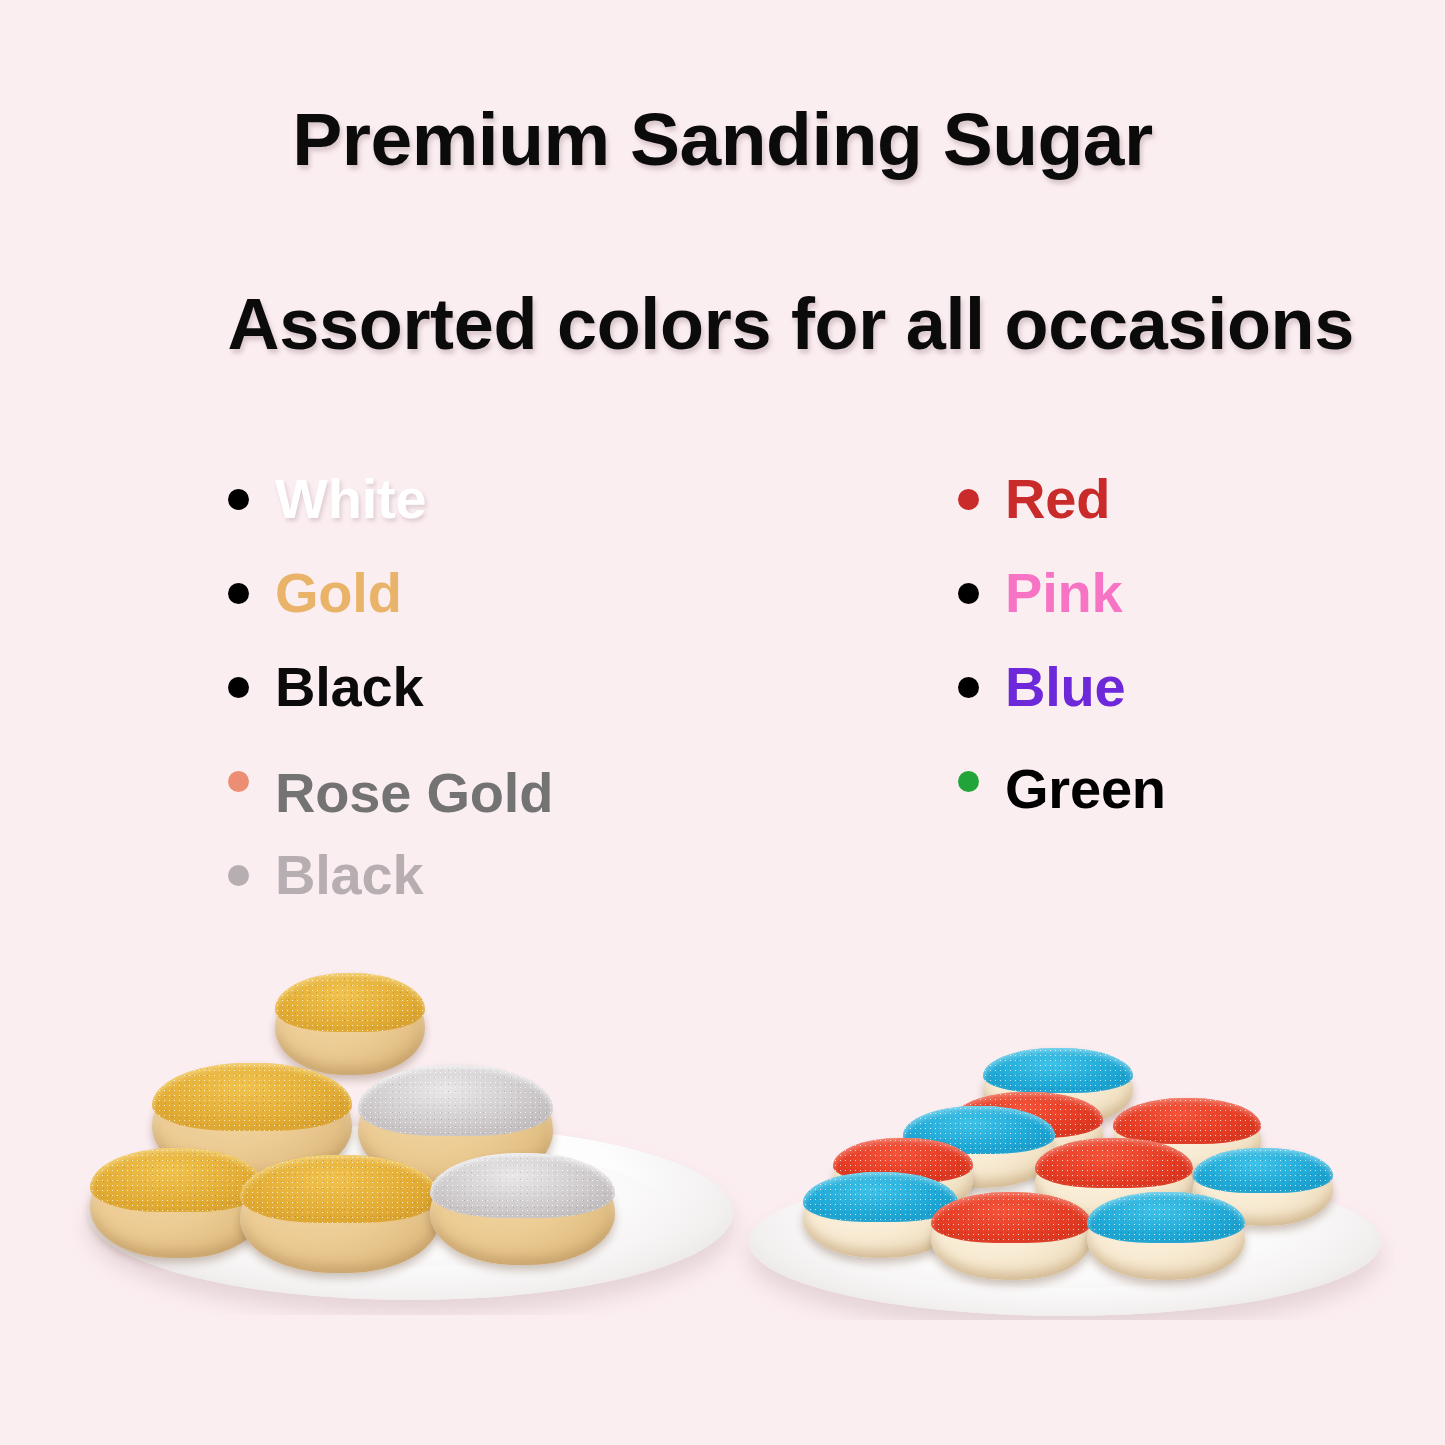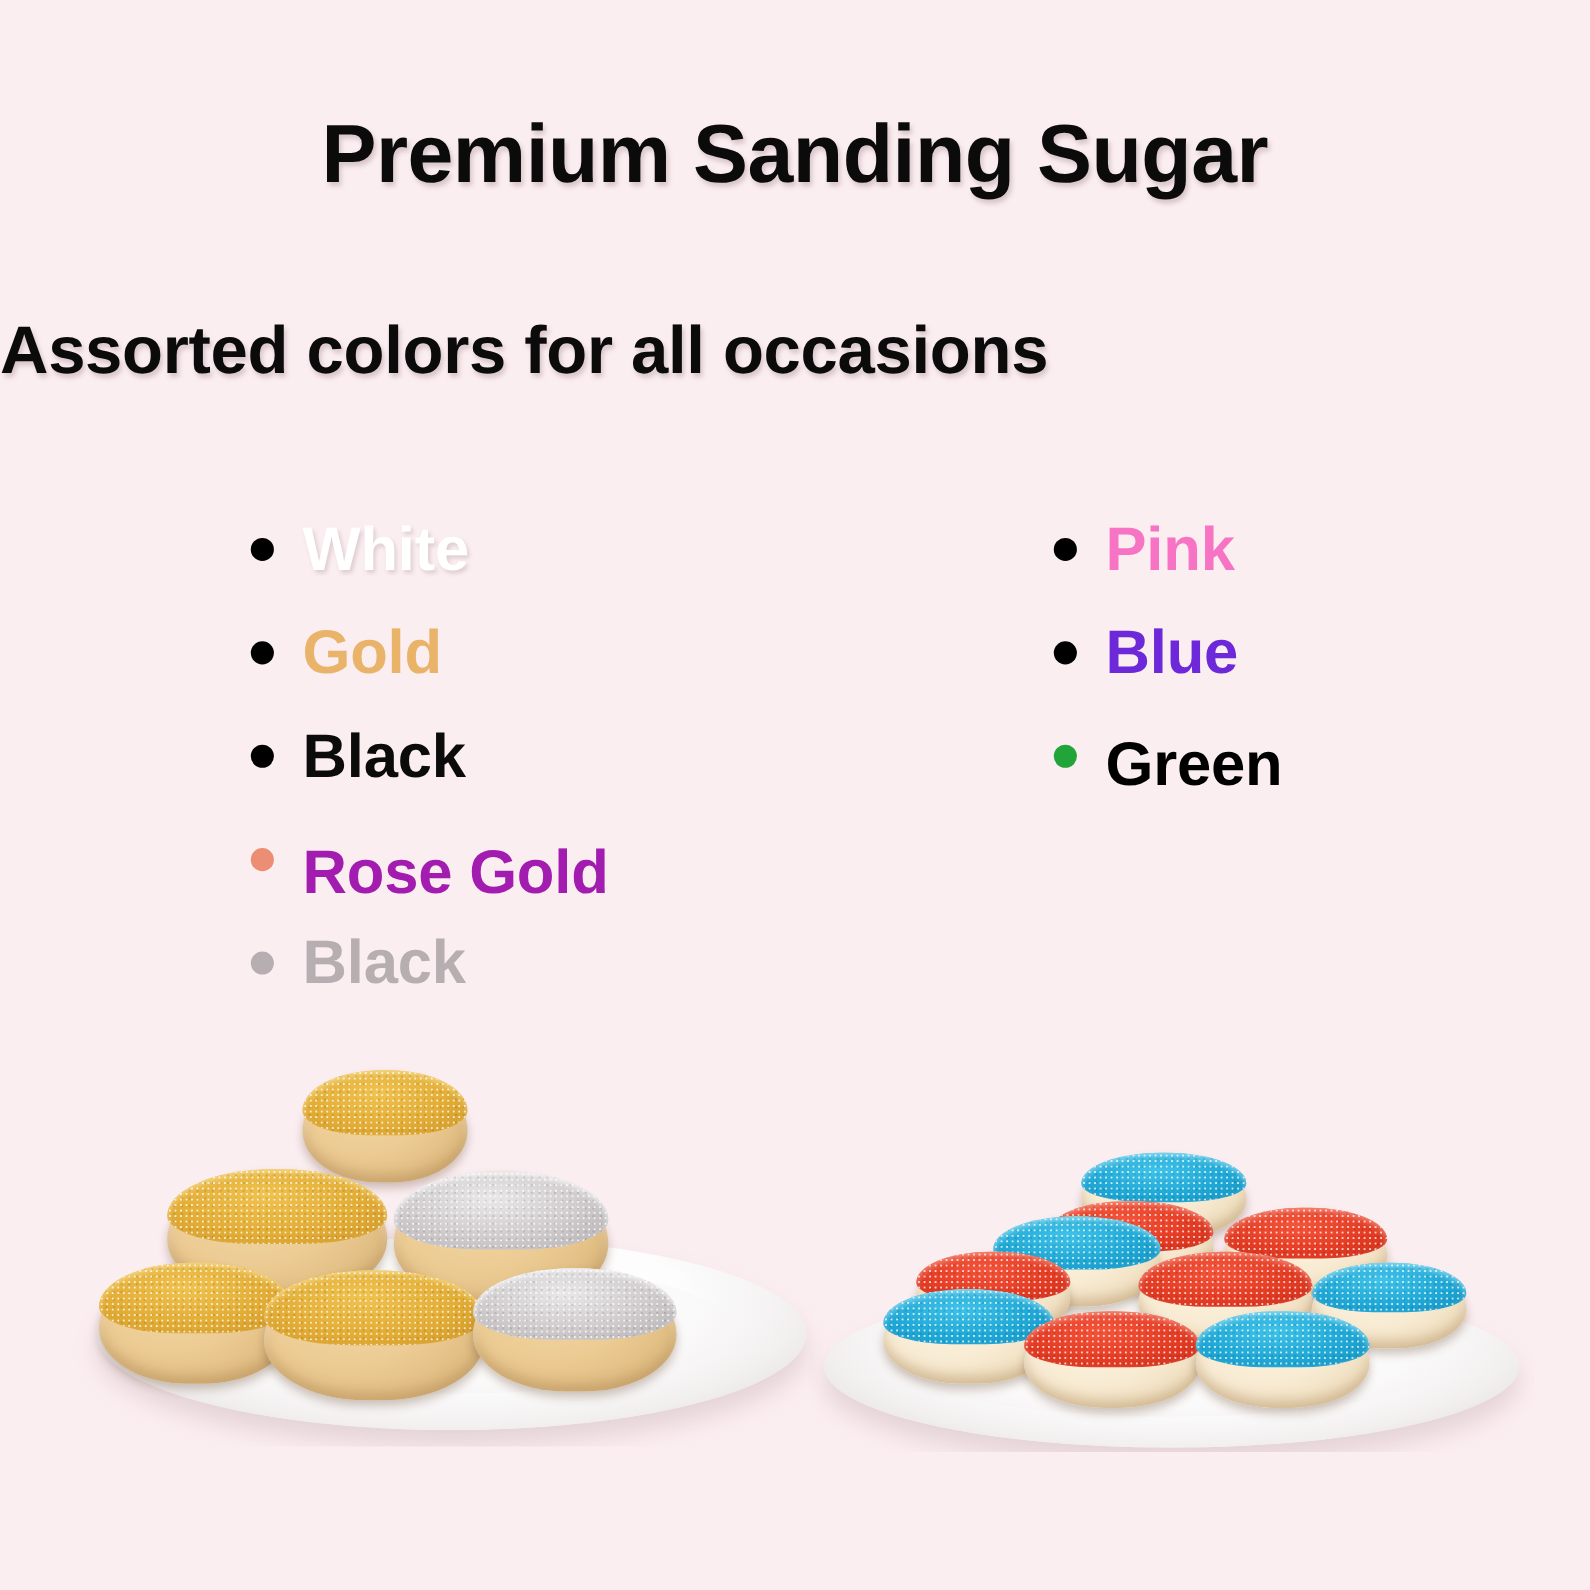--- a/index.html
+++ b/index.html
@@ -35,22 +35,22 @@
     color: #0b0b0b;
     text-shadow: 2px 4px 5px rgba(120, 85, 95, 0.28);
     white-space: nowrap;
   }
 
   .subtitle {
     position: absolute;
     top: 283px;
     left: 0;
     width: 1354px;
-    text-align: left;
-    font-size: 61px;
+    text-align: right;
+    font-size: 72px;
     font-weight: 700;
     letter-spacing: -0.3px;
     color: #0b0b0b;
     text-shadow: 2px 4px 5px rgba(120, 85, 95, 0.28);
     white-space: nowrap;
   }
 
   
   .lists {
     position: absolute;
@@ -185,28 +185,32 @@
         <div class="color-item">
           <span class="bullet" style="background: rgb(0, 0, 0);"></span>
           <span class="color-label" style="color: rgb(233, 180, 106);">Gold</span>
         </div>
         <div class="color-item">
           <span class="bullet" style="background: rgb(0, 0, 0);"></span>
           <span class="color-label" style="color: rgb(11, 11, 11);">Black</span>
         </div>
         <div class="color-item">
           <span class="bullet" style="background: rgb(236, 142, 116);"></span>
-          <span class="color-label" style="color: #a21caf; margin-top: 24px;">Rose Gold</span>
+          <span class="color-label" style="color: #737373; margin-top: 24px;">Rose Gold</span>
         </div>
         <div class="color-item">
           <span class="bullet" style="background: rgb(183, 174, 178);"></span>
           <span class="color-label" style="color: rgb(183, 174, 178);">Black</span>
         </div>
       </div>
     <div class="col col-right">
+        <div class="color-item">
+          <span class="bullet" style="background: rgb(201, 43, 43);"></span>
+          <span class="color-label" style="color: rgb(201, 43, 43);">Red</span>
+        </div>
         <div class="color-item">
           <span class="bullet" style="background: rgb(0, 0, 0);"></span>
           <span class="color-label" style="color: rgb(247, 116, 196);">Pink</span>
         </div>
         <div class="color-item">
           <span class="bullet" style="background: rgb(0, 0, 0);"></span>
           <span class="color-label" style="color: #6d28d9;">Blue</span>
         </div>
         <div class="color-item">
           <span class="bullet" style="background: rgb(33, 165, 57);"></span>

